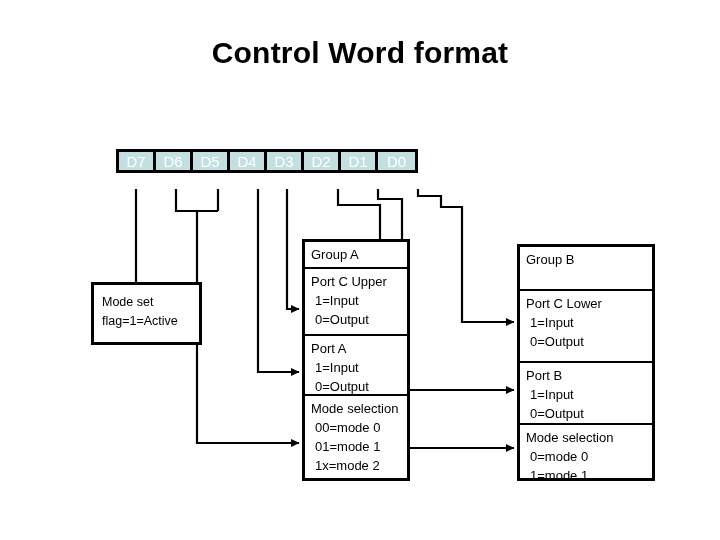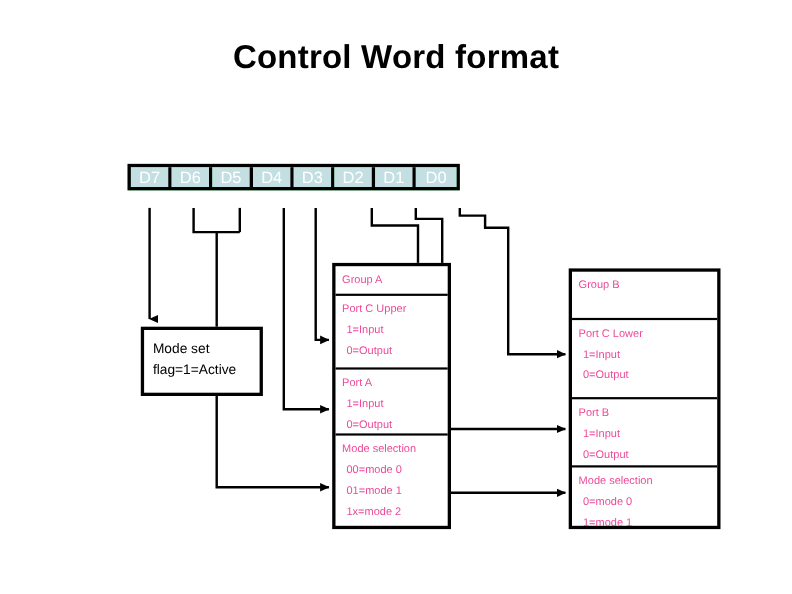--- a/index.html
+++ b/index.html
@@ -28,43 +28,42 @@
     background:#c3dfe2;color:#ffffff;
     display:flex;align-items:center;justify-content:center;
     font-size:15px;border-right:3px solid #000;
   }
   .bitcell:last-child{border-right:none;}
 
   
   .tbox{position:absolute;border:3px solid #000;box-sizing:border-box;background:#fff;}
   .trow{border-bottom:2px solid #000;box-sizing:border-box;padding:3px 0 0 6px;}
   .trow:last-child{border-bottom:none;}
-  .trow .ln{font-size:10px;color:#ec4899;line-height:19px;white-space:nowrap;}
+  .trow .ln{font-size:13px;color:#000000;line-height:19px;white-space:nowrap;}
   .trow .ln.ind{padding-left:4px;}
 
   
   #groupA{left:302px;top:239px;width:108px;height:242px;}
   #groupA .r0{height:27px;}
   #groupA .r1{height:67px;}
   #groupA .r2{height:60px;}
   #groupA .r3{height:82px;}
 
   
   #groupB{left:517px;top:244px;width:138px;height:237px;}
   #groupB .r0{height:44px;}
   #groupB .r1{height:72px;}
   #groupB .r2{height:62px;}
   #groupB .r3{height:63px;}
 
   
   #modeset{
-    position:absolute;left:91px;top:297px;width:111px;height:63px;
+    position:absolute;left:91px;top:282px;width:111px;height:63px;
     border:3px solid #000;box-sizing:border-box;background:#fff;
     padding:8px 0 0 8px;
-    margin-left:37px;
   }
   #modeset .ln{font-size:12.5px;line-height:19px;color:#000;white-space:nowrap;}
 
   svg.conn{position:absolute;left:0;top:0;width:720px;height:540px;overflow:visible;}
 </style>
 </head>
 <body>
 
 <div id="stage">
 

